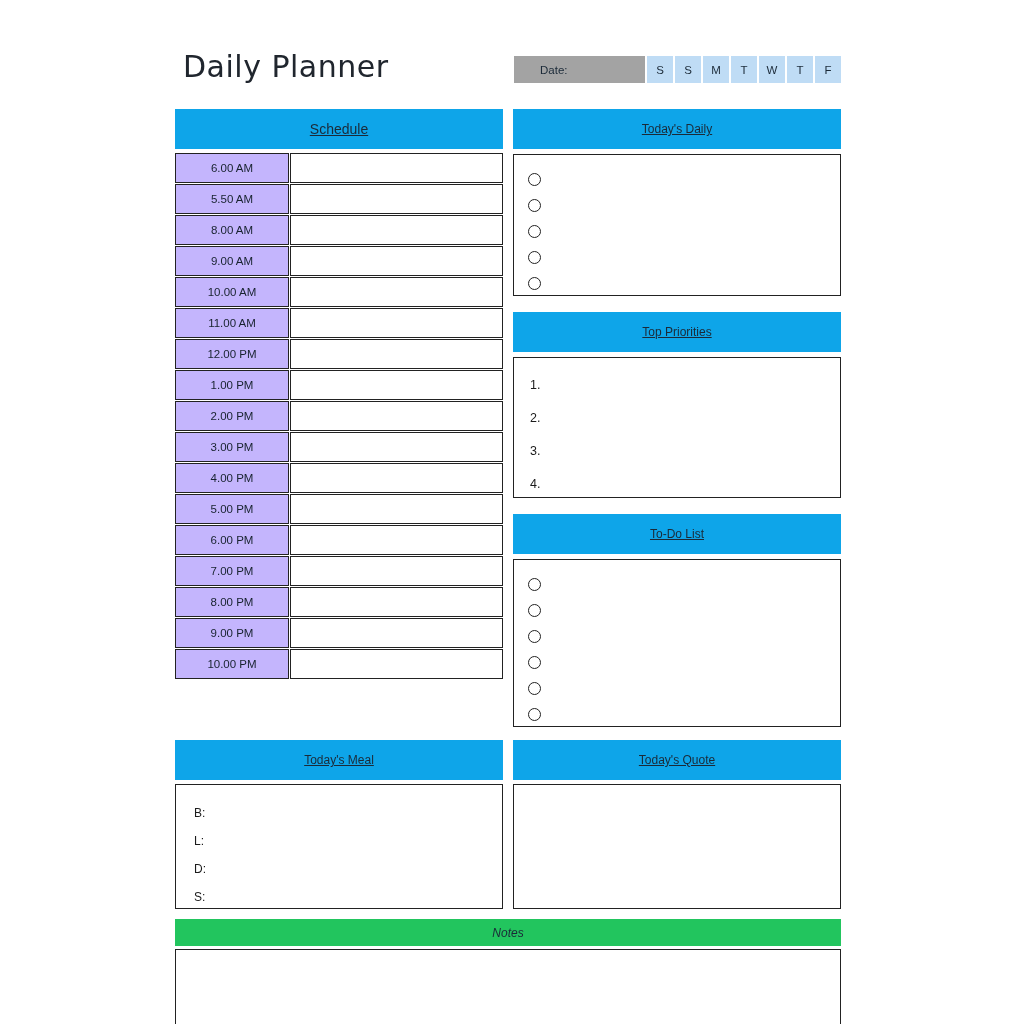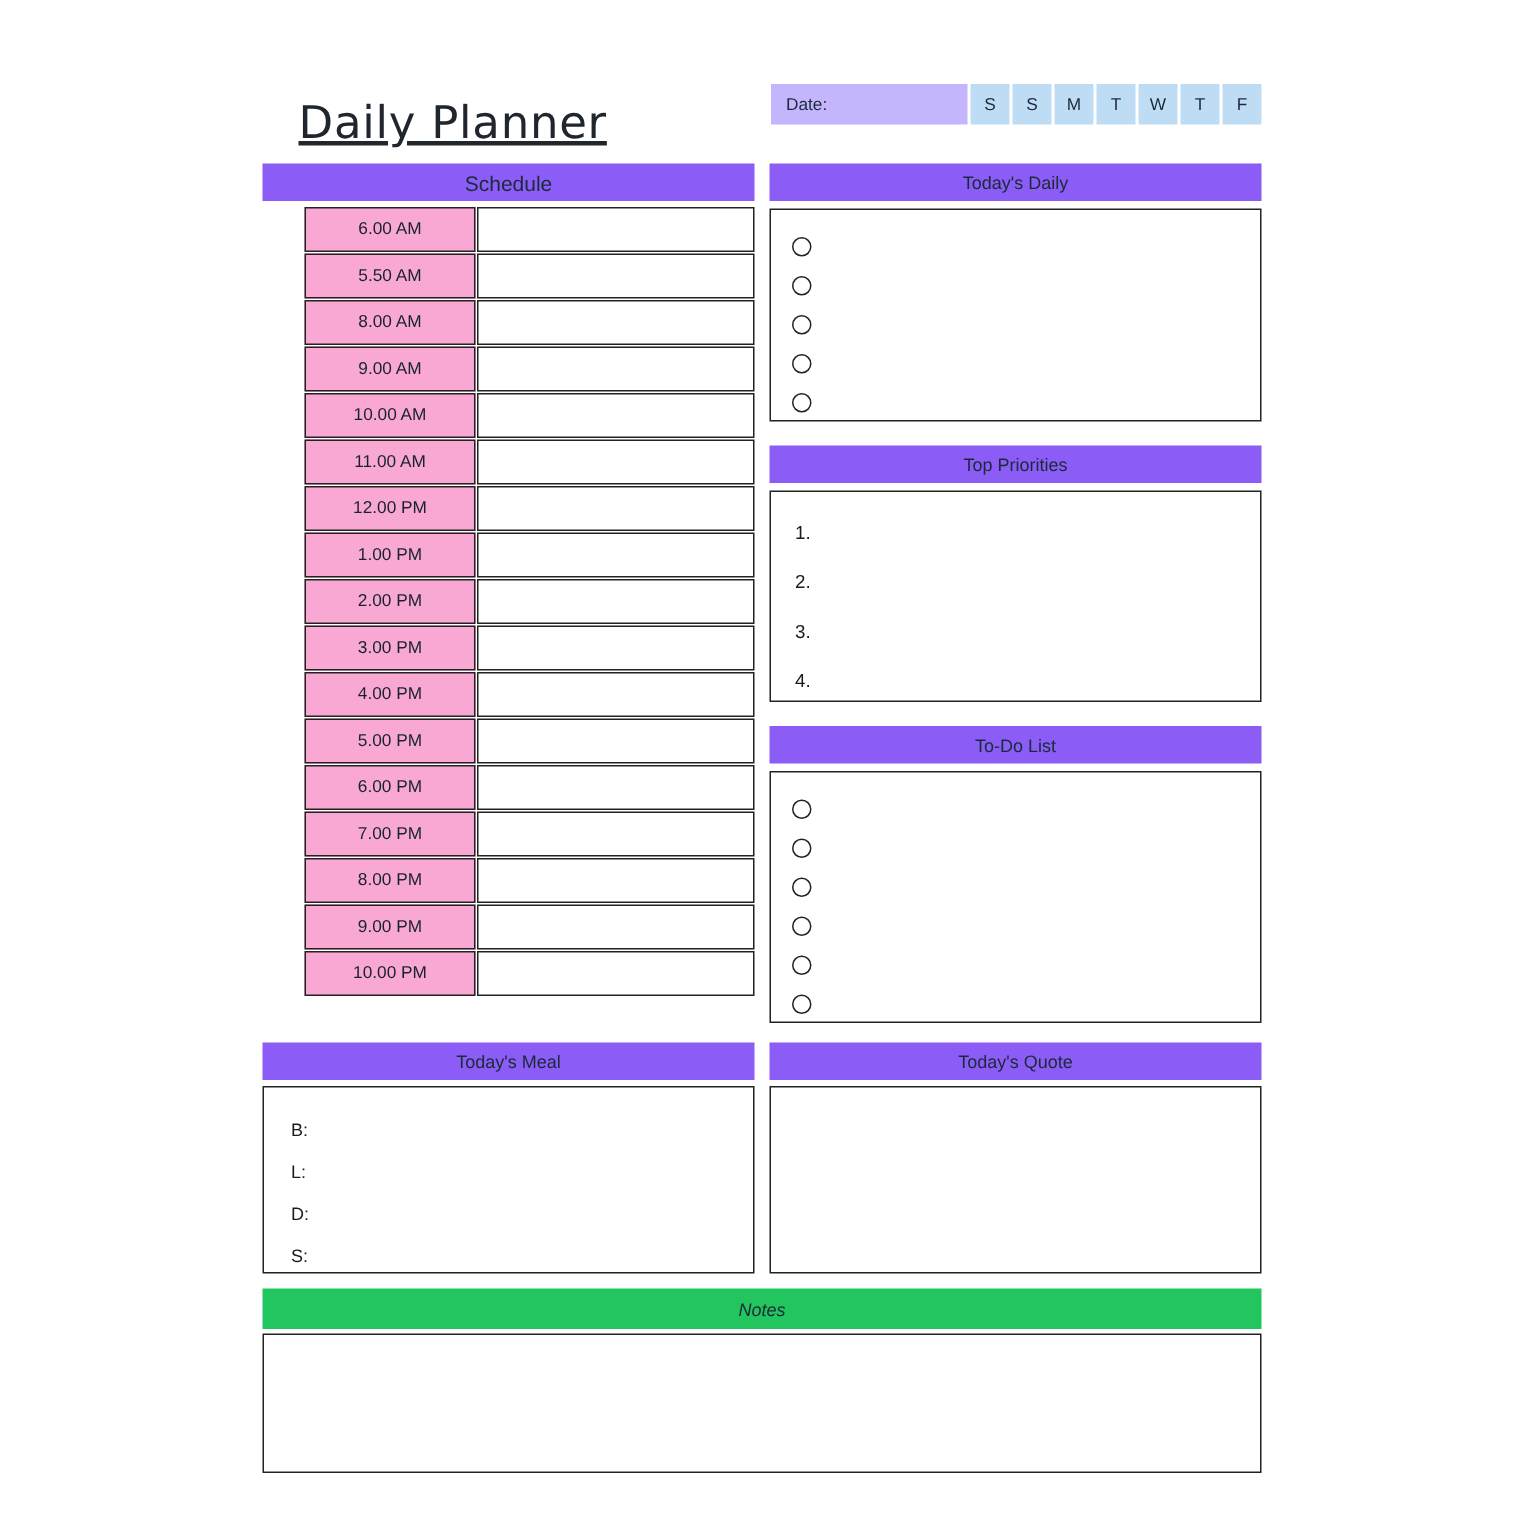--- a/index.html
+++ b/index.html
@@ -28,61 +28,61 @@
     align-items: flex-start;
     justify-content: space-between;
     height: 56px;
   }
   .title {
     font-family: "DejaVu Sans", sans-serif;
     font-size: 30px;
     font-weight: 400;
     letter-spacing: 0.5px;
     color: #20262e;
-    margin: 16px;
+    margin: 0;
     padding-left: 8px;
     line-height: 44px;
-    text-decoration: underline;
   }
   .date-block {
     display: flex;
     align-items: stretch;
     height: 27px;
     margin-top: 11px;
   }
   .date-label {
     width: 131px;
-    background: #c4b5fd;
+    background: #a3a3a3;
     font-size: 11.5px;
     color: #1b2a38;
     display: flex;
     align-items: center;
-    padding-left: 10px;
+    padding-left: 26px;
     box-sizing: border-box;
   }
   .day-cell {
     width: 26px;
     margin-left: 2px;
     background: #bfdcf5;
     font-size: 11.5px;
     color: #1b2a38;
     display: flex;
     align-items: center;
     justify-content: center;
   }
 
   
   .bar {
-    background: #8b5cf6;
-    height: 25px;
+    background: #0ea5e9;
+    height: 40px;
     display: flex;
     align-items: center;
     justify-content: center;
     font-size: 12px;
     color: #1b2a38;
+    text-decoration: underline;
   }
   .bar.big {
     font-size: 14px;
   }
 
   
   .cols {
     display: flex;
     gap: 10px;
     margin-top: 8px;
@@ -94,28 +94,27 @@
   .sched-rows { margin-top: 4px; }
   .sched-row {
     display: flex;
     height: 31px;
     margin-bottom: 0px;
   }
   .sched-time {
     width: 114px;
     border: 1px solid #222;
     box-sizing: border-box;
-    background: #f9a8d4;
+    background: #c4b5fd;
     font-size: 11.5px;
     color: #17222e;
     display: flex;
     align-items: center;
     justify-content: center;
     margin-bottom: 1px;
-    margin-left: 28px;
   }
   .sched-line {
     flex: 1;
     margin-left: 1px;
     border: 1px solid #222;
     box-sizing: border-box;
     background: #fff;
     margin-bottom: 1px;
   }
 

